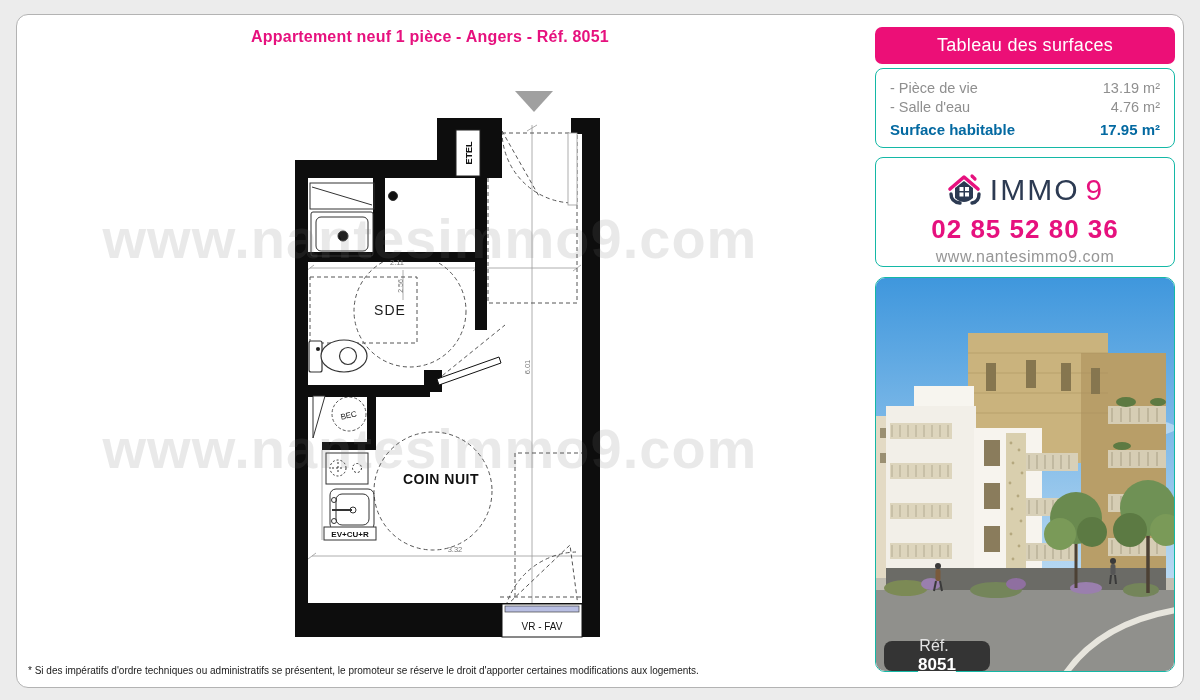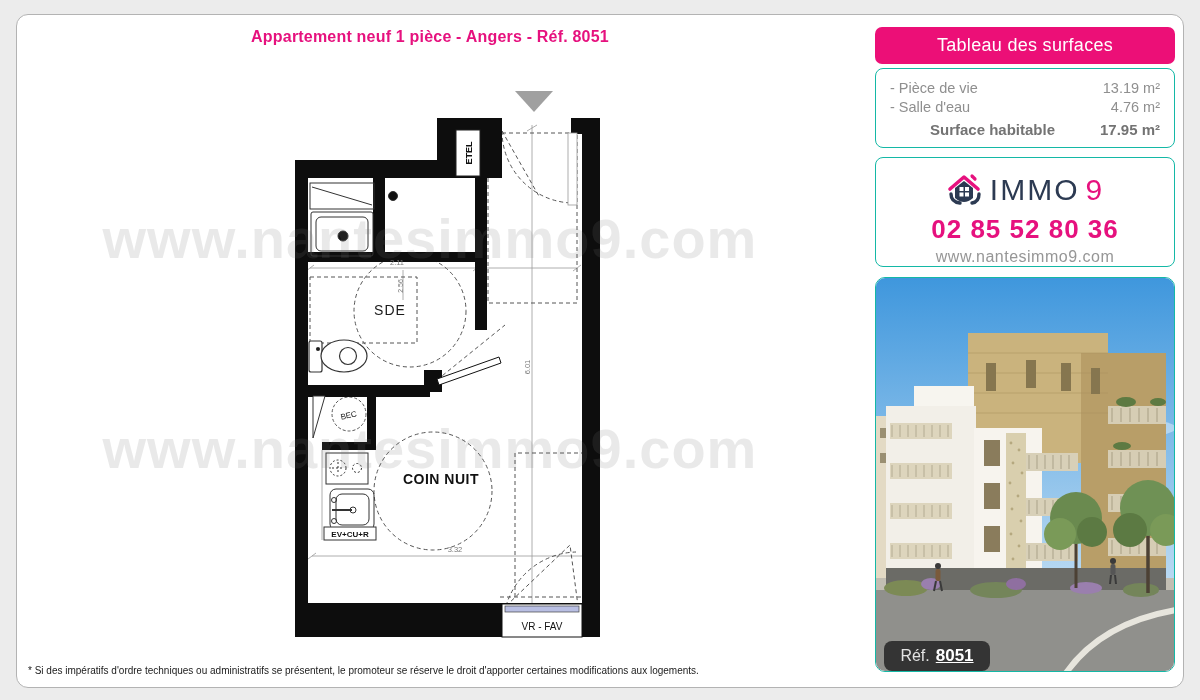--- a/index.html
+++ b/index.html
@@ -17,31 +17,31 @@
   .card{position:absolute;left:875px;width:300px;background:#fff;
     border:1px solid #14b8a6;border-radius:8px;box-sizing:border-box;}
   .surf-header{position:absolute;left:875px;top:27px;width:300px;height:37px;
     background:#ec0f77;border-radius:7px;color:#fff;display:flex;
     align-items:center;justify-content:center;font-size:18px;font-weight:500;
     letter-spacing:.3px;z-index:3;}
   .surf-body{top:68px;height:80px;padding:10px 14px;}
   .surf-row{display:flex;justify-content:space-between;font-size:14.5px;
     color:#8f8f8f;line-height:19px;}
   .surf-total{display:flex;justify-content:space-between;font-size:15px;
-    color:#737373;font-weight:bold;line-height:22px;margin-top:2px;margin-left:40px;}
+    color:#0369a1;font-weight:bold;line-height:22px;margin-top:2px;}
   .agency{top:157px;height:110px;text-align:center;}
   .brand{margin-top:14px;display:flex;align-items:center;justify-content:center;gap:6px;}
   .brand-text{font-size:30px;letter-spacing:2px;color:#2c3a52;}
   .brand-9{color:#e6117e;}
   .phone{margin-top:6px;font-size:26px;font-weight:bold;color:#e6117e;letter-spacing:1px;}
   .site{margin-top:3px;font-size:16px;color:#969696;letter-spacing:.5px;}
   .photo{top:277px;height:395px;overflow:hidden;padding:0;border-radius:10px;}
   .ref-badge{position:absolute;left:884px;top:641px;width:106px;height:30px;
     background:rgba(45,45,45,0.92);border-radius:8px;color:#fff;display:flex;
-    align-items:center;justify-content:center;font-size:16px;z-index:4;}
+    align-items:center;justify-content:center;font-size:16px;z-index:4;flex-direction:column;}
   .ref-badge .lite{font-weight:300;color:#e3e3e3;margin-right:6px;}
   .ref-badge .bold{font-weight:bold;font-size:17px;text-decoration:underline;}
   .disclaimer{position:absolute;left:28px;top:665px;font-size:10px;color:#1a1a1a;}
   svg text{font-family:"Liberation Sans",sans-serif;}
 </style>
 </head>
 <body>
 
 <div class="panel"></div>
 

